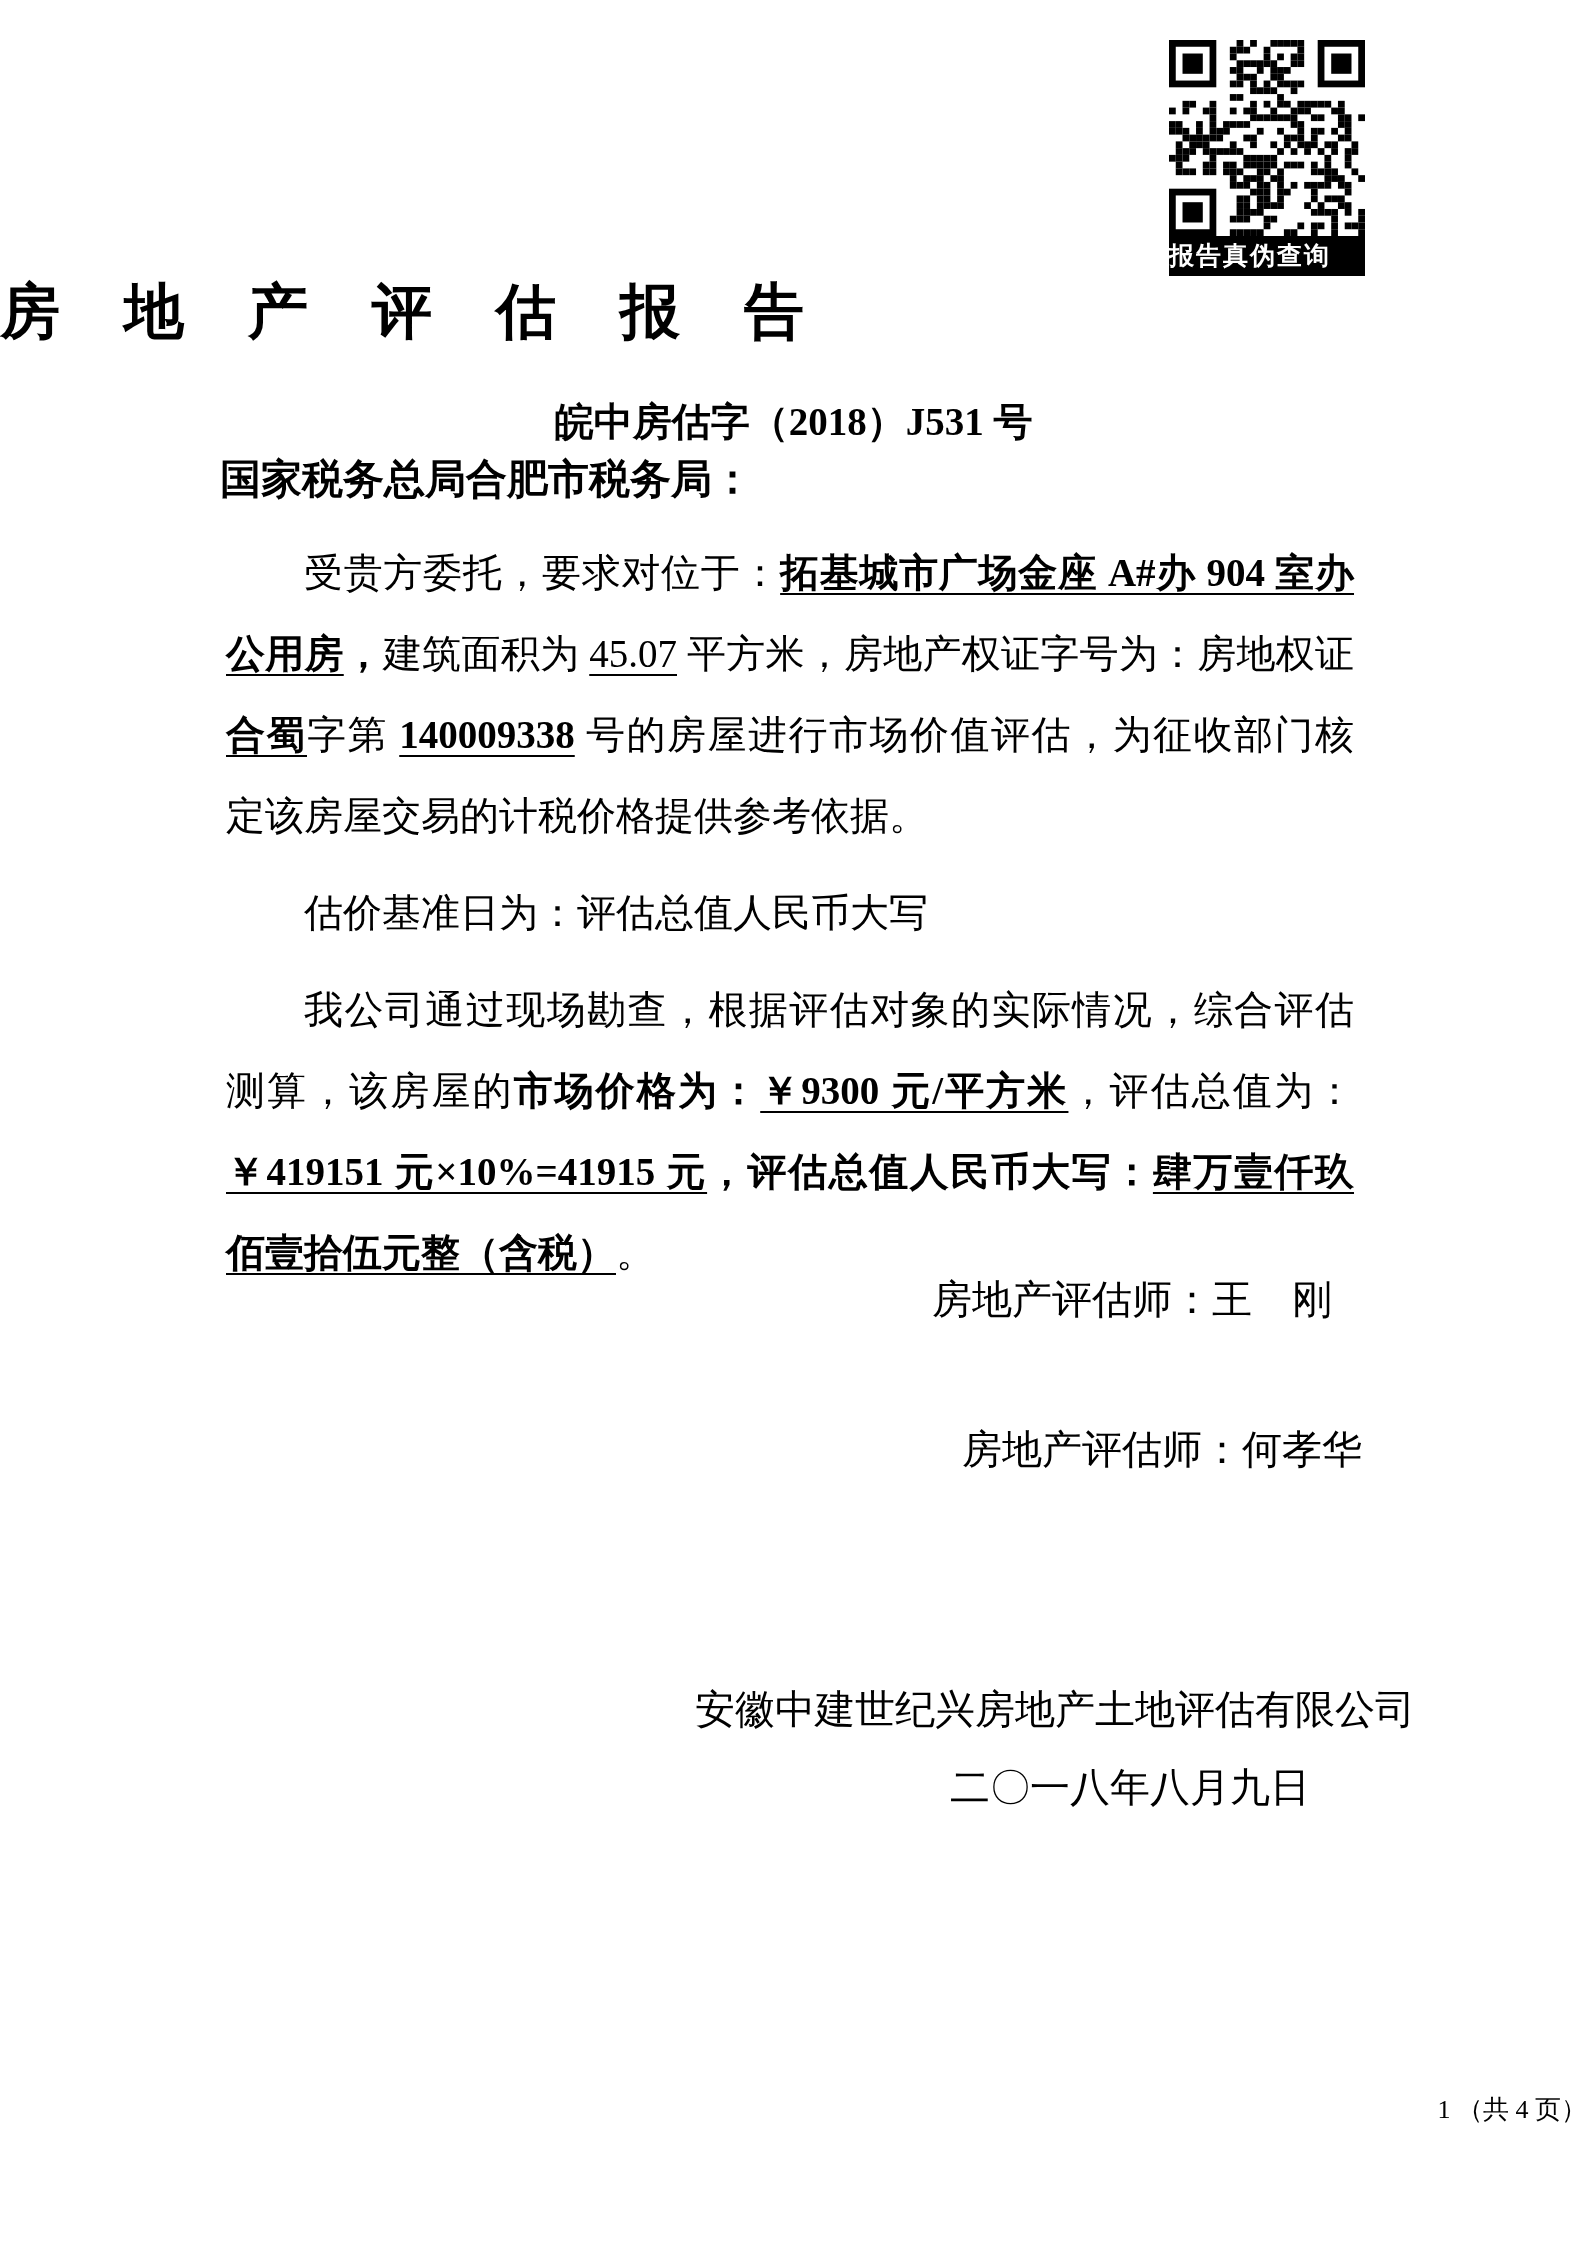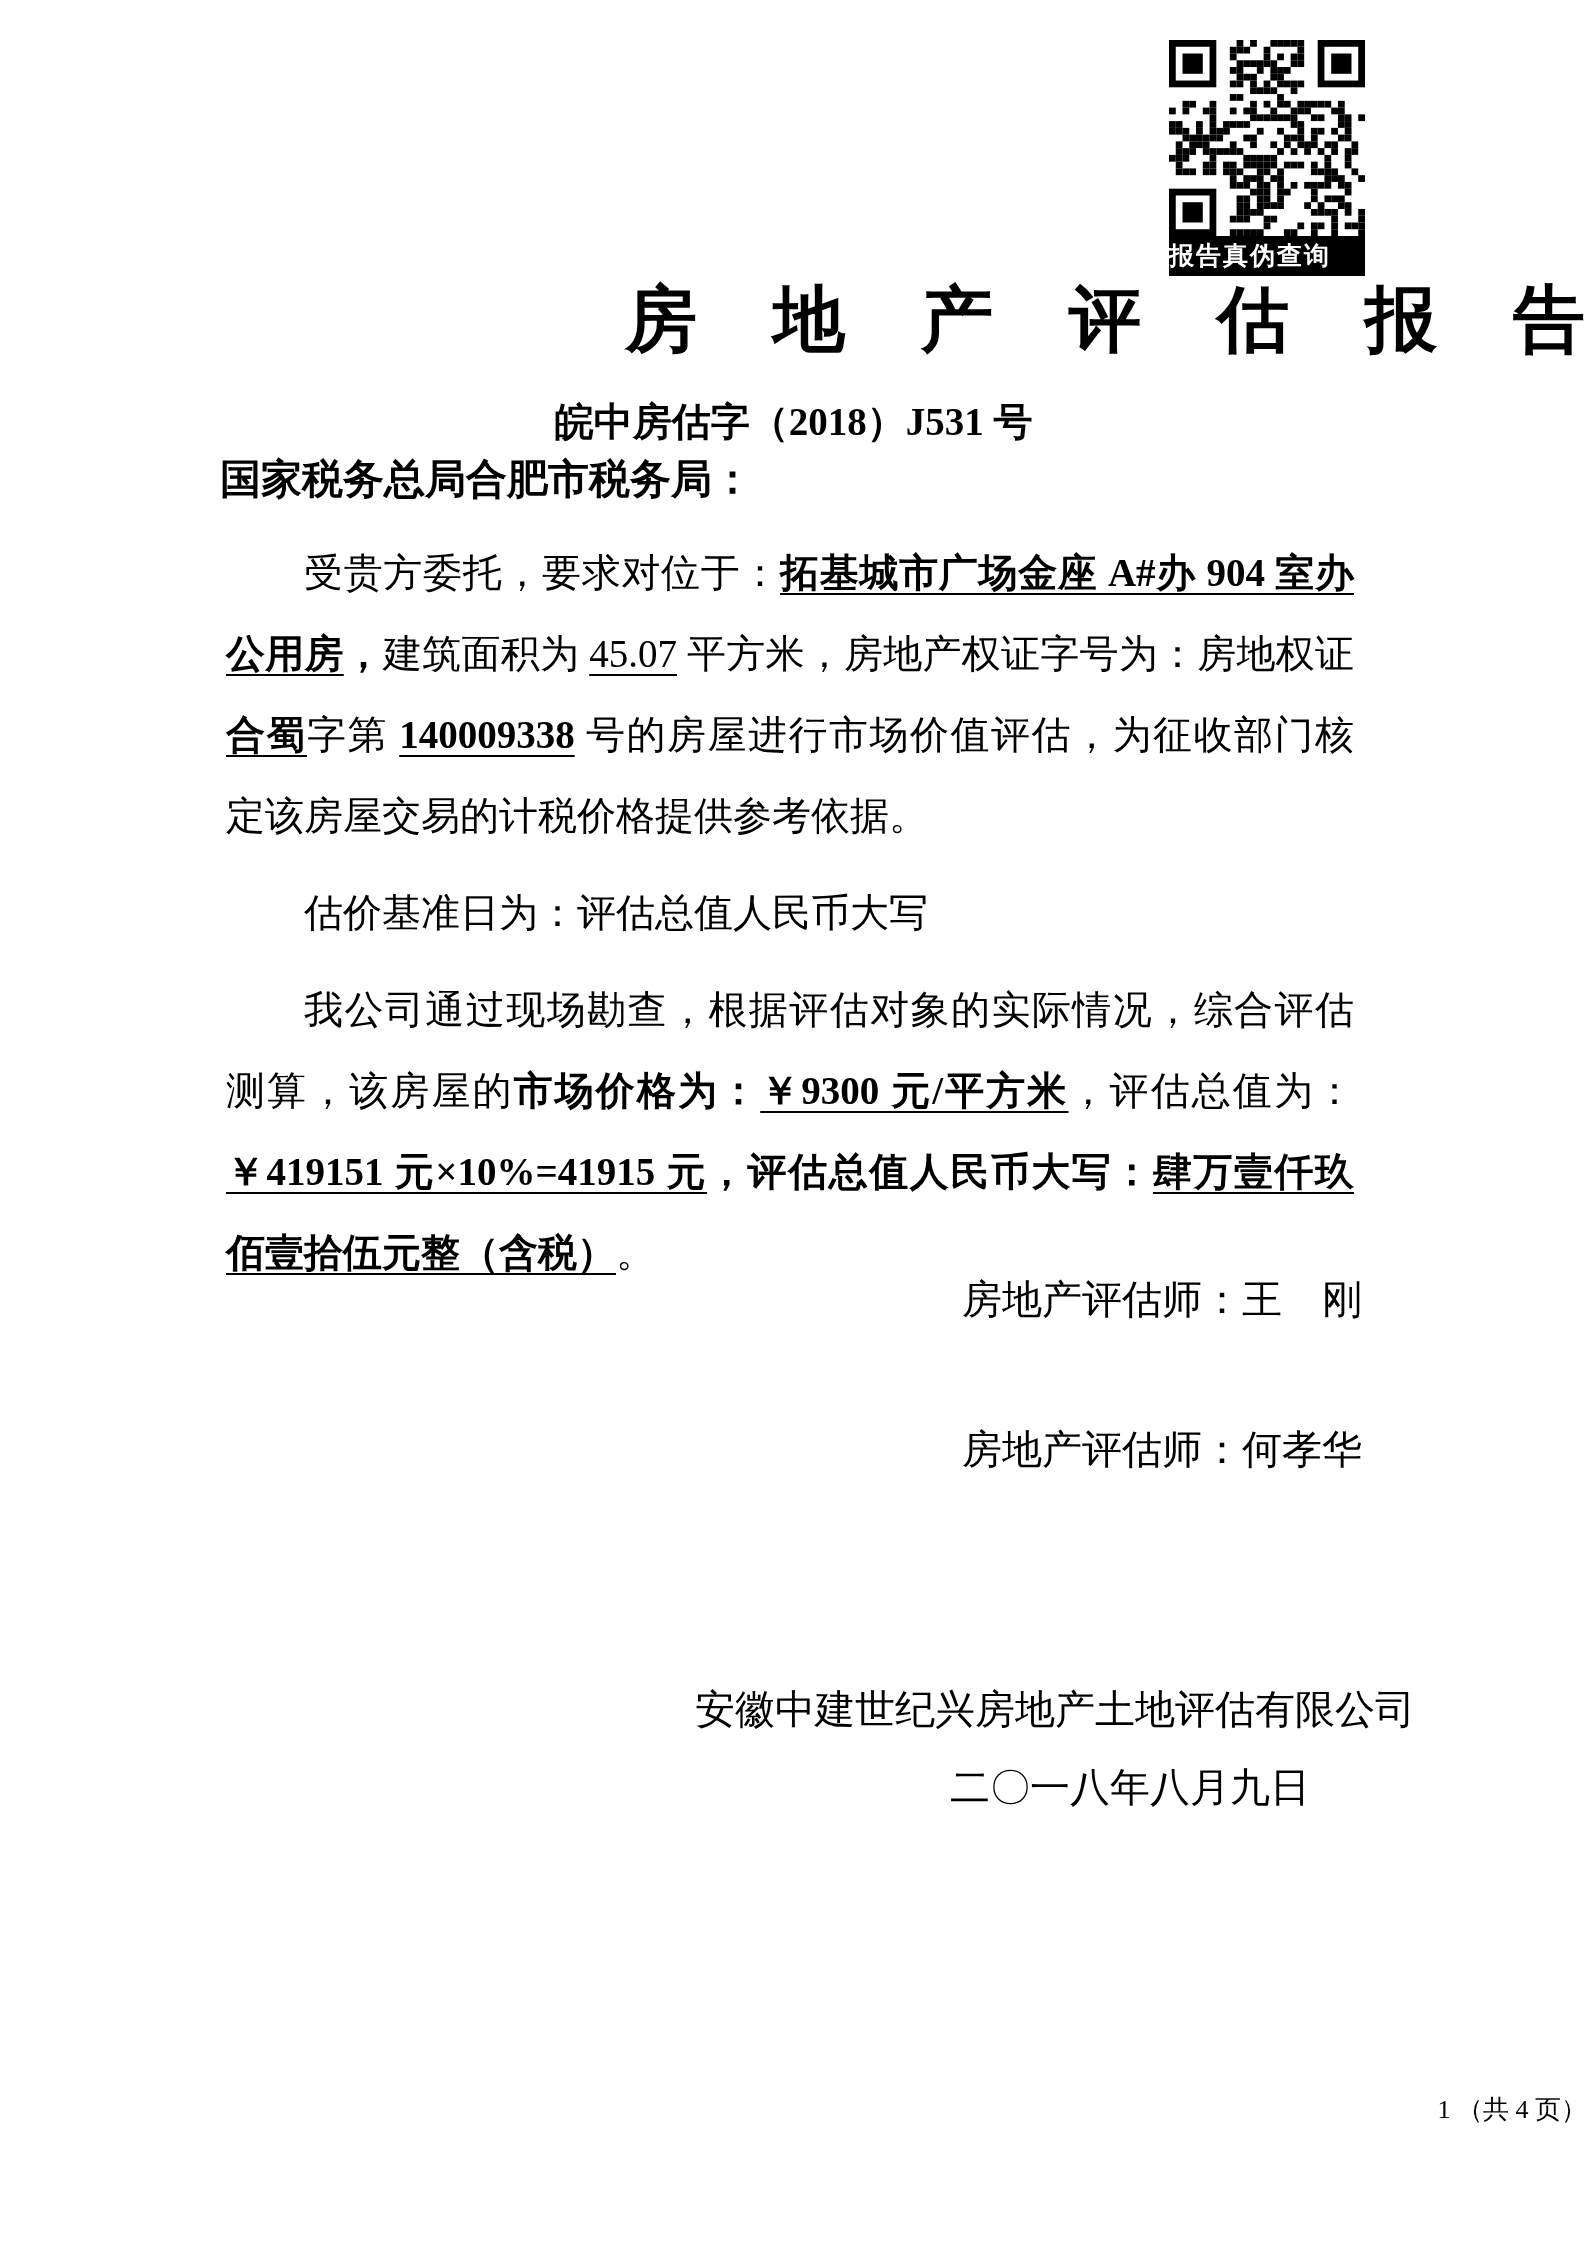--- a/index.html
+++ b/index.html
@@ -37,22 +37,22 @@
     font-weight: bold;
     font-size: 25px;
     line-height: 40px;
     letter-spacing: 2px;
   }
   .title {
     position: absolute;
     top: 272px;
     left: 0;
     width: 100%;
-    text-align: right;
-    font-size: 72px;
+    text-align: left;
+    font-size: 60px;
     font-weight: bold;
     letter-spacing: 2px;
   }
   .doc-number {
     position: absolute;
     top: 370px;
     left: 0;
     width: 100%;
     text-align: center;
     font-size: 39px;
@@ -82,21 +82,21 @@
   }
   .b { font-weight: bold; }
   .u {
     text-decoration: underline;
     text-underline-offset: 7px;
     text-decoration-thickness: 2px;
   }
   .sig-1 {
     position: absolute;
     top: 1272px;
-    left: 962px;
+    left: 932px;
     font-size: 40px;
   }
   .sig-2 {
     position: absolute;
     top: 1422px;
     left: 962px;
     font-size: 40px;
   }
   .company {
     position: absolute;

